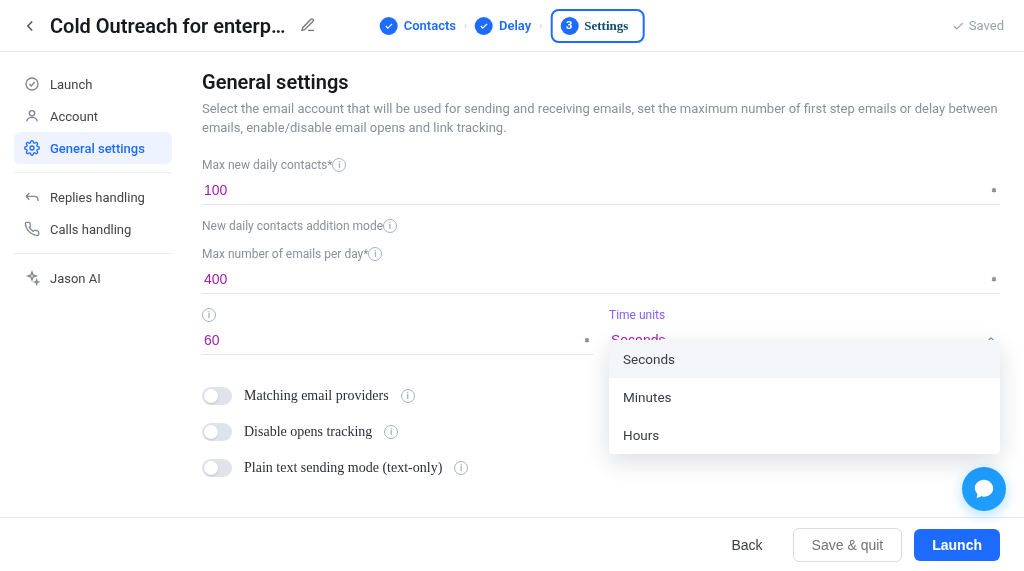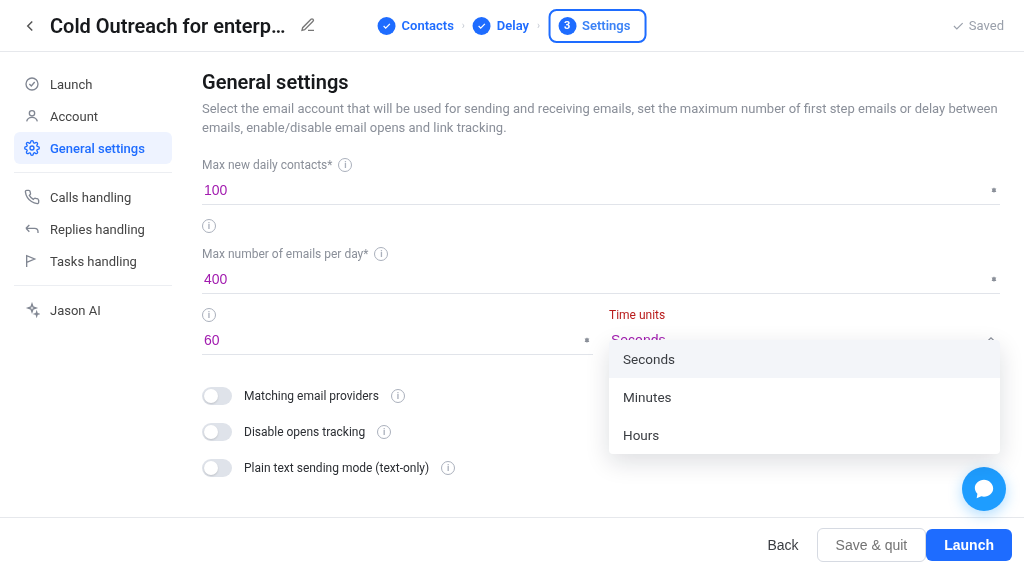--- a/index.html
+++ b/index.html
@@ -6,53 +6,53 @@
   html, body { width: 1024px; height: 571px; font-family: -apple-system, "Segoe UI", Roboto, "Helvetica Neue", Arial, sans-serif; font-size: 14px; color: #222; overflow: hidden; background:#fff; }
   .topbar { height: 52px; border-bottom: 1px solid #e6e8ec; display: flex; align-items: center; padding: 0 20px; gap: 10px; }
   .back-arrow { width: 20px; height: 20px; display: inline-flex; align-items: center; justify-content: center; color:#555; cursor:pointer; }
   .page-title { font-size: 20px; font-weight: 600; color:#17191c; white-space:nowrap; max-width:240px; overflow:hidden; text-overflow:ellipsis; }
   .title-edit { width:18px; height:18px; color:#777; cursor:pointer; }
   .stepper { position:absolute; left:50%; transform:translateX(-50%); display:flex; align-items:center; gap:8px; }
   .step { display:flex; align-items:center; gap:6px; font-size:13px; font-weight:600; color:#1e6cff; }
   .step-check { width:18px; height:18px; border-radius:50%; background:#1e6cff; display:inline-flex; align-items:center; justify-content:center; }
   .step-check svg { width:10px; height:10px; stroke:#fff; }
   .step.current { border:2px solid #1e6cff; padding:6px 14px 6px 8px; border-radius:8px; }
-  .step.current .label { color:#3b82f6; }
+  .step.current .label { color:#0c4a6e;font-family:Liberation Serif, serif; }
   .step-number { width:18px; height:18px; border-radius:50%; background:#1e6cff; color:#fff; display:inline-flex; align-items:center; justify-content:center; font-size:11px; font-weight:700; }
   .chev-sep { color:#c3c8d1; font-size:10px; }
   .saved { margin-left:auto; color:#9aa0ab; font-size:13px; display:flex; align-items:center; gap:4px; }
   .body { display:flex; height: calc(571px - 52px - 54px); }
   .sidebar { width:180px; padding:16px 8px 16px 14px; border-right:0; }
   .side-item { display:flex; align-items:center; gap:10px; padding:8px 10px; border-radius:6px; font-size:13px; color:#444; cursor:pointer; }
   .side-item.active { background:#eef3ff; color:#1e6cff; font-weight:500; }
   .side-item .icn { width:16px; height:16px; color:#808692; display:inline-flex; align-items:center; justify-content:center; flex:0 0 16px; }
   .side-item.active .icn { color:#1e6cff; }
   .side-sep { border-top:1px solid #eceef2; margin:8px 0; }
   .main { flex:1; padding:18px 24px 8px 22px; overflow-y:auto; }
   .h1 { font-size:20px; font-weight:600; color:#17191c; margin-bottom:6px; }
   .desc { font-size:13px; color:#8a8f99; margin-bottom:20px; max-width:800px; line-height:1.45; }
   .field { margin-bottom:14px; }
-  .field-label { font-size:12px; color:#8a8f99; margin-bottom:4px; display:flex; align-items:flex-end; gap:6px; }
+  .field-label { font-size:12px; color:#8a8f99; margin-bottom:4px; display:flex; align-items:flex-end; }
   .info-dot { width:14px; height:14px; border:1.2px solid #aab0bc; border-radius:50%; display:inline-flex; align-items:center; justify-content:center; font-size:9px; color:#aab0bc; font-weight:700; font-style:normal; }
   .input-underline { border:none; border-bottom:1px solid #e1e4ea; padding:6px 24px 6px 2px; font-size:14px; color:#a21caf; width:100%; background:transparent; outline:none; position:relative; }
   .input-wrapper { position:relative; }
   .stepper-icon { position:absolute; right:2px; top:50%; transform:translateY(-50%); display:flex; flex-direction:column; line-height:0; color:#8a8f99; font-size:8px; gap:1px; pointer-events:none; }
   .chevron-down-icon { position:absolute; right:2px; top:50%; transform:translateY(-50%); color:#8a8f99; pointer-events:none; }
   .two-col { display:flex; gap:16px; }
   .two-col .field { flex:1 1 0; }
-  .field-label.active { color:#b91c1c; }
+  .field-label.active { color:#8b5cf6; }
   .select-open { border-bottom:2px solid #1e6cff; }
   .dropdown { position:absolute; left:0; right:0; top:32px; background:#fff; box-shadow:0 8px 24px rgba(17,24,39,.14); border-radius:4px; overflow:hidden; z-index:10; }
   .dropdown .opt { padding:11px 14px; font-size:13.5px; color:#3a3d42; cursor:pointer; }
   .dropdown .opt.sel { background:#f3f5f9; }
   .toggle-row { display:flex; align-items:center; gap:12px; padding:9px 0; }
   .switch { width:30px; height:18px; border-radius:9px; background:#dfe3ea; position:relative; flex:0 0 30px; cursor:pointer; }
   .switch::after { content:""; position:absolute; top:2px; left:2px; width:14px; height:14px; border-radius:50%; background:#fff; box-shadow:0 1px 2px rgba(0,0,0,.15); }
-  .toggle-label { font-size:12px; color:#2b2e33; }
-  .footer { height:54px; border-top:1px solid #e6e8ec; display:flex; align-items:center; justify-content:flex-end; padding:0 12px; position:absolute; bottom:0; left:0; right:0; background:#fff; }
+  .toggle-label { font-size:14px; color:#2b2e33;font-family:Liberation Serif, serif; }
+  .footer { height:54px; border-top:1px solid #e6e8ec; display:flex; align-items:center; justify-content:flex-end; padding:0 24px; gap:12px; position:absolute; bottom:0; left:0; right:0; background:#fff; }
   .btn { font-size:14px; padding:8px 18px; border-radius:6px; cursor:pointer; border:0; background:transparent; }
   .btn.ghost { color:#3a3d42; }
   .btn.outline { border:1px solid #d6dae2; color:#737373; background:#fff; }
   .btn.primary { background:#1e6cff; color:#fff; font-weight:600; }
   .chat-btn { position:absolute; bottom:60px; right:18px; width:44px; height:44px; border-radius:50%; background:#1e9dff; display:flex; align-items:center; justify-content:center; box-shadow: 0 4px 14px rgba(30,157,255,.35); cursor:pointer; }
   .chat-btn svg { width:22px; height:22px; fill:#fff; }
 </style>
 </head>
 <body>
 
@@ -126,40 +126,32 @@
             <circle cx="12" cy="12" r="3"></circle>
             <path d="M19.4 15a1.7 1.7 0 00.34 1.87l.06.06a2 2 0 11-2.83 2.83l-.06-.06A1.7 1.7 0 0015 19.4a1.7 1.7 0 00-1 1.56V21a2 2 0 11-4 0v-.09A1.7 1.7 0 009 19.4a1.7 1.7 0 00-1.87.34l-.06.06a2 2 0 11-2.83-2.83l.06-.06A1.7 1.7 0 004.6 15a1.7 1.7 0 00-1.56-1H3a2 2 0 110-4h.09A1.7 1.7 0 004.6 9a1.7 1.7 0 00-.34-1.87l-.06-.06a2 2 0 112.83-2.83l.06.06A1.7 1.7 0 009 4.6a1.7 1.7 0 001-1.56V3a2 2 0 114 0v.09c0 .67.39 1.27 1 1.51a1.7 1.7 0 001.87-.34l.06-.06a2 2 0 112.83 2.83l-.06.06A1.7 1.7 0 0019.4 9c.24.61.84 1 1.51 1H21a2 2 0 110 4h-.09a1.7 1.7 0 00-1.51 1z"></path>
           </svg>
         </span>
       <span>General settings</span>
     </div>
     <div class="side-sep"></div>
     <div class="side-item">
       <span class="icn">
           <svg viewBox="0 0 24 24" width="16" height="16" fill="none" stroke="currentColor" stroke-width="2">
+            <path d="M3 11h13a5 5 0 015 5v2M3 11l5-5M3 11l5 5"></path>
+          </svg>
+        </span>
+      <span>Replies handling</span>
+    </div>
+    <div class="side-item">
+      <span class="icn">
+          <svg viewBox="0 0 24 24" width="16" height="16" fill="none" stroke="currentColor" stroke-width="2">
             <path d="M22 16.9v3a2 2 0 01-2.2 2 19.8 19.8 0 01-8.6-3.1 19.5 19.5 0 01-6-6A19.8 19.8 0 012.1 4.2 2 2 0 014.1 2h3a2 2 0 012 1.7c.1.9.3 1.8.6 2.6a2 2 0 01-.5 2.1L8 9.6a16 16 0 006 6l1.2-1.2a2 2 0 012.1-.5c.8.3 1.7.5 2.6.6a2 2 0 011.7 2z"></path>
           </svg>
         </span>
       <span>Calls handling</span>
-    </div>
-    <div class="side-item">
-      <span class="icn">
-          <svg viewBox="0 0 24 24" width="16" height="16" fill="none" stroke="currentColor" stroke-width="2">
-            <path d="M3 11h13a5 5 0 015 5v2M3 11l5-5M3 11l5 5"></path>
-          </svg>
-        </span>
-      <span>Replies handling</span>
-    </div>
-    <div class="side-item">
-      <span class="icn">
-          <svg viewBox="0 0 24 24" width="16" height="16" fill="none" stroke="currentColor" stroke-width="2">
-            <path d="M4 21V4l12 5-12 5"></path>
-          </svg>
-        </span>
-      <span>Tasks handling</span>
     </div>
     <div class="side-sep"></div>
     <div class="side-item">
       <span class="icn">
           <svg viewBox="0 0 24 24" width="16" height="16" fill="none" stroke="currentColor" stroke-width="2">
             <path d="M12 3l1.5 4.5L18 9l-4.5 1.5L12 15l-1.5-4.5L6 9l4.5-1.5zM19 15l.7 2.3L22 18l-2.3.7L19 21l-.7-2.3L16 18l2.3-.7z"></path>
           </svg>
         </span>
       <span>Jason AI</span>
     </div>
@@ -178,20 +170,21 @@
         <input class="input-underline" type="text" value="100" style="">
         <span class="stepper-icon">
             <span>▲</span>
             <span>▼</span>
           </span>
       </div>
     </div>
 
     <div class="field">
       <div class="field-label">
+        <span>New daily contacts addition mode</span>
         <span class="info-dot">i</span>
       </div>
     </div>
 
     <div class="field">
       <div class="field-label">
         <span>Max number of emails per day*</span>
         <span class="info-dot">i</span>
       </div>
       <div class="input-wrapper">

